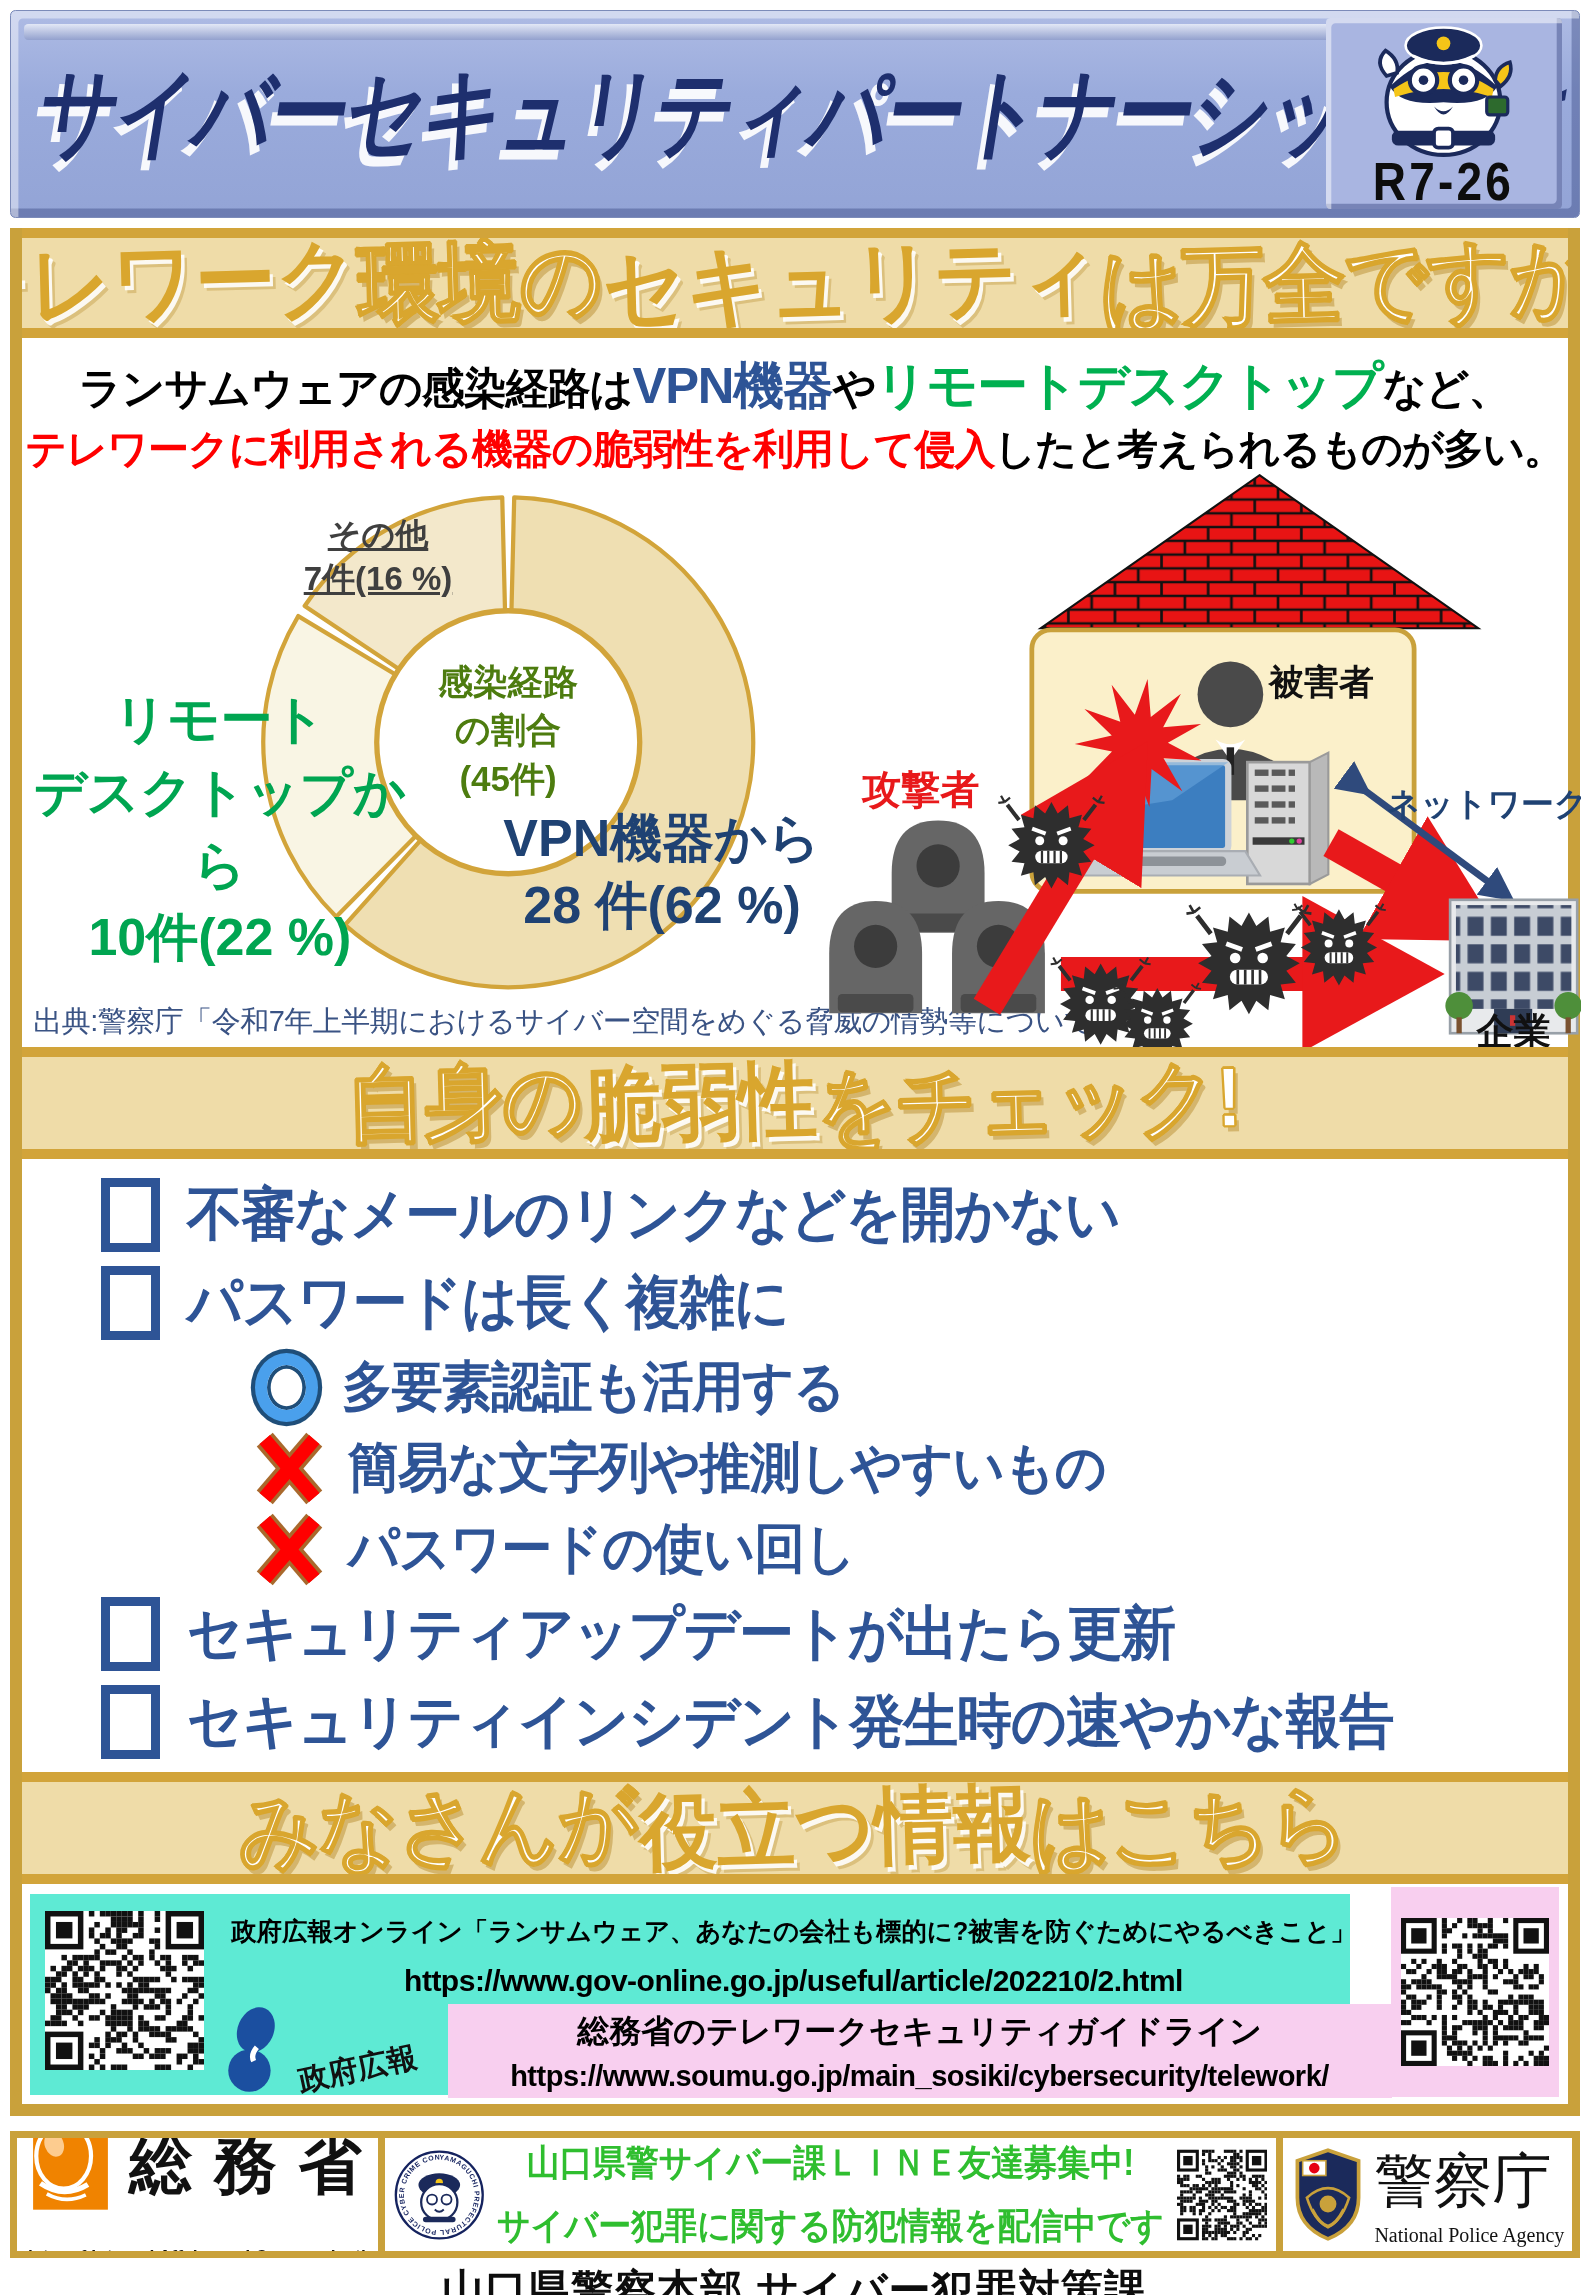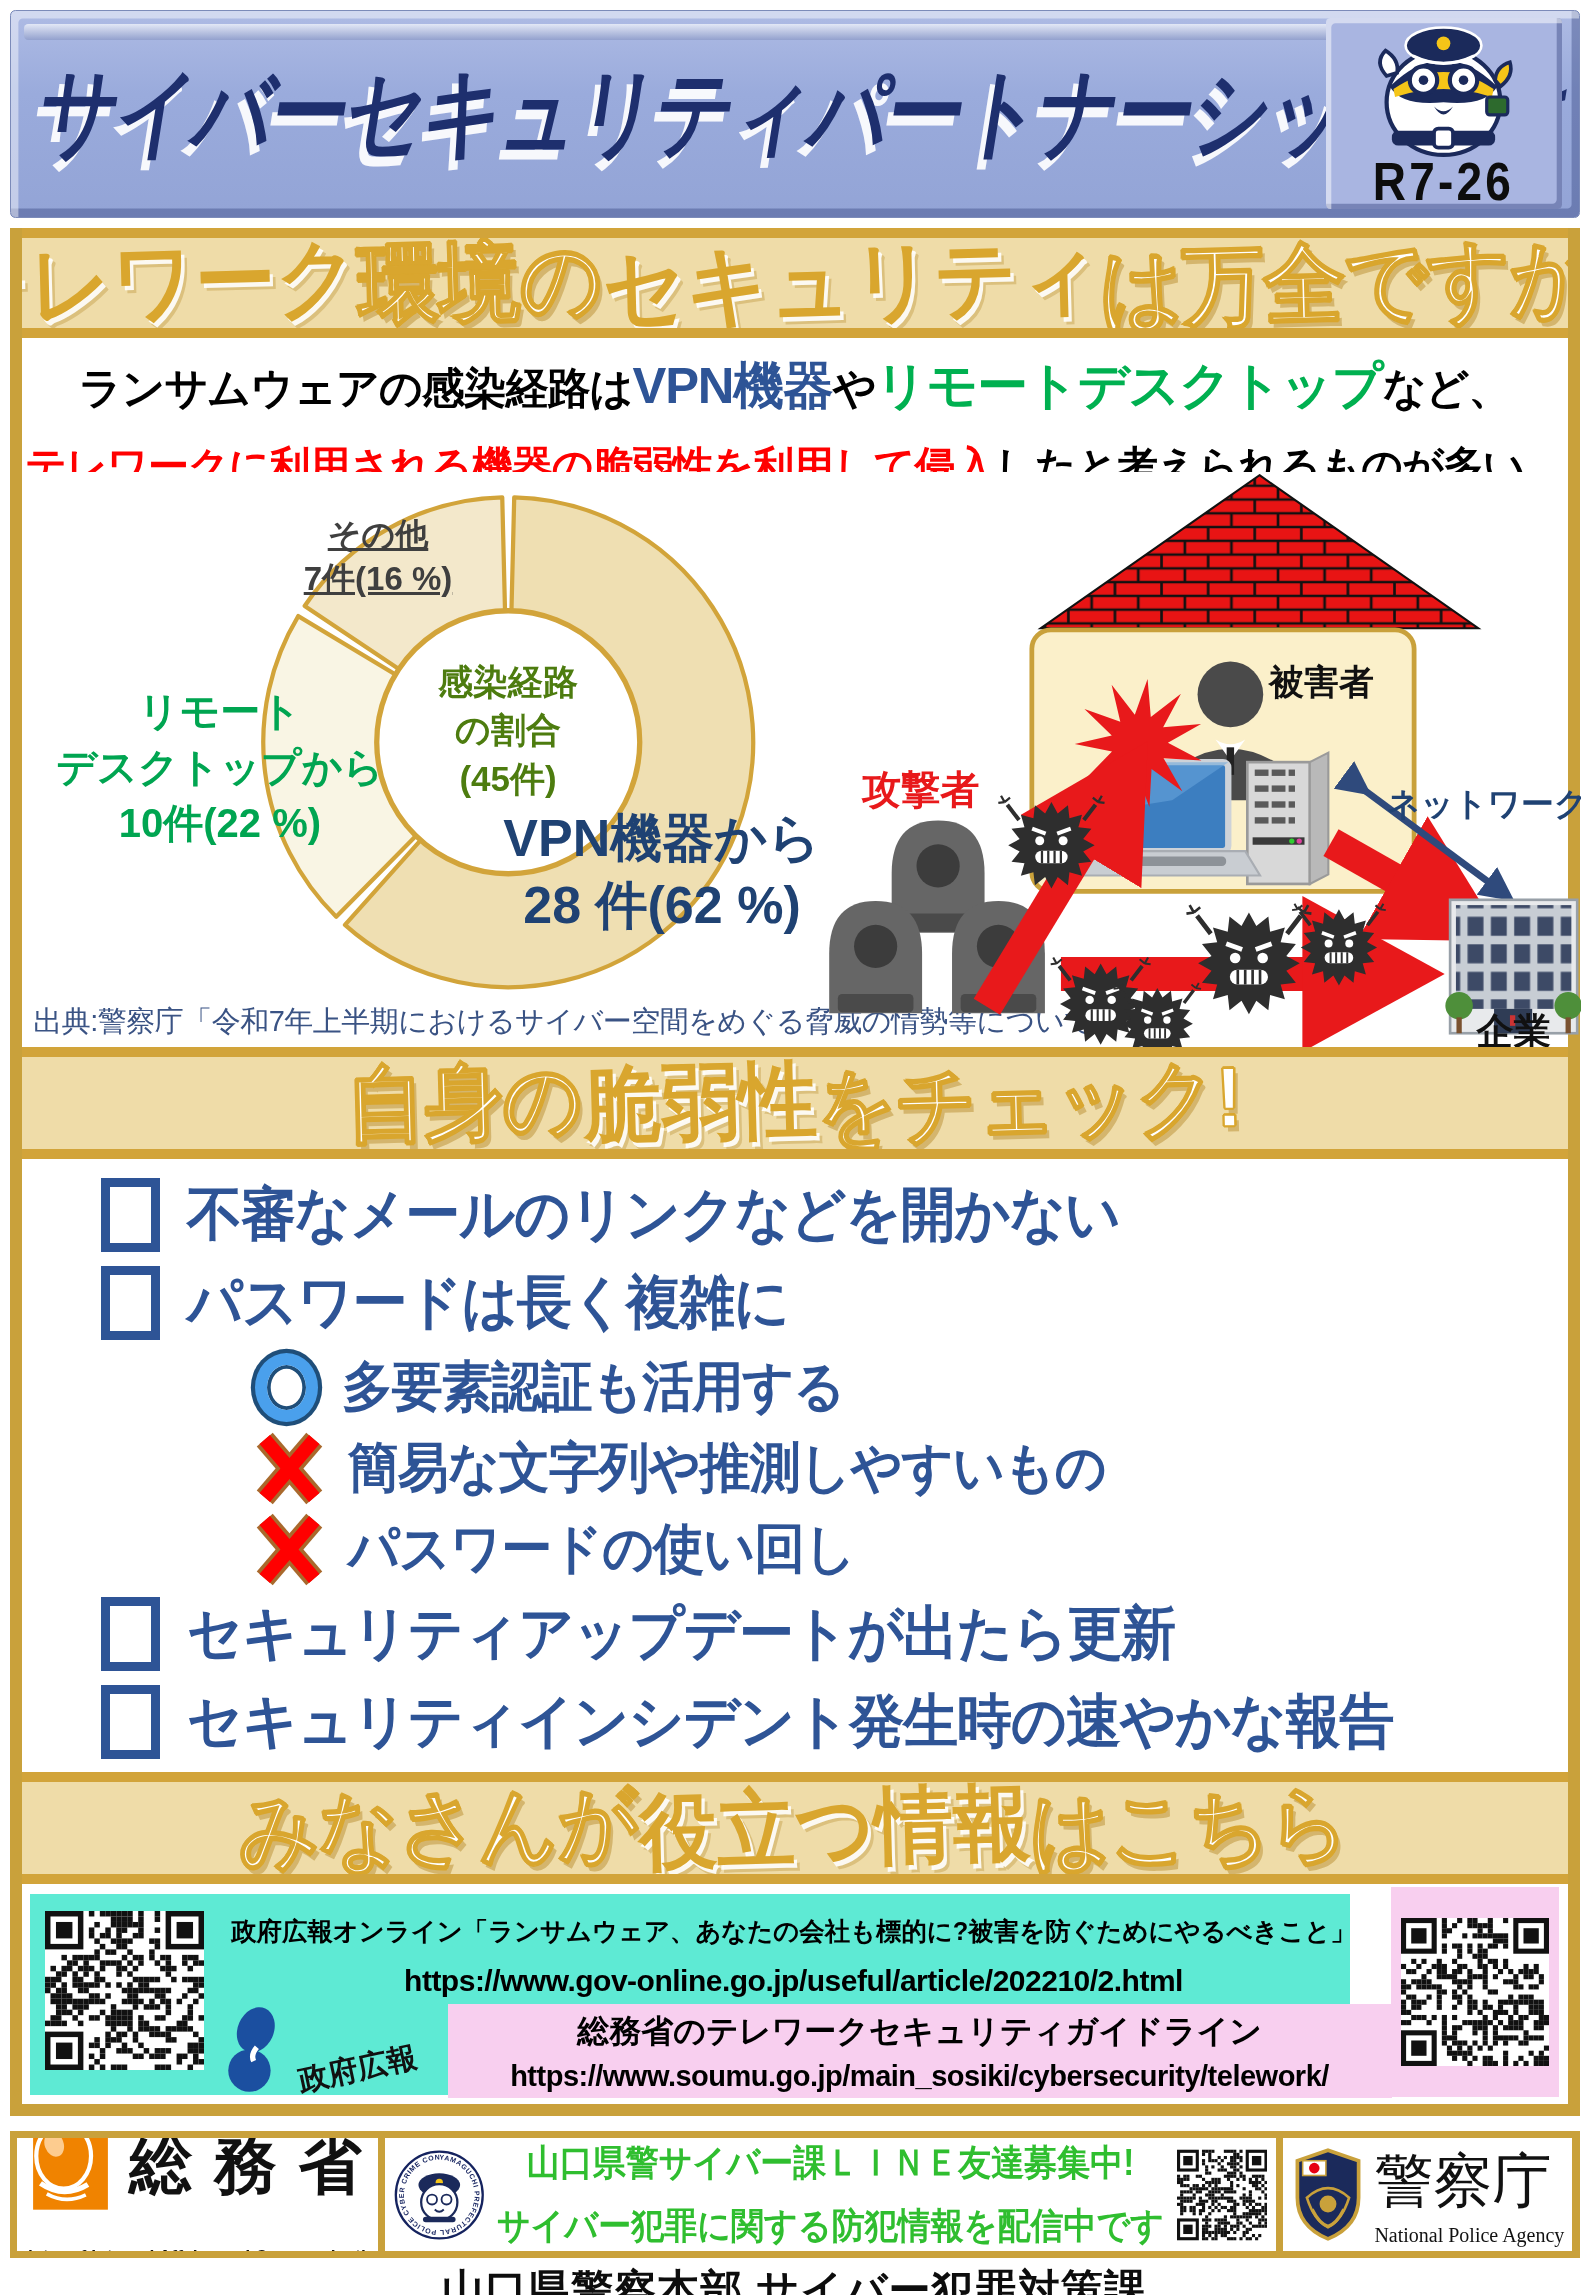--- a/index.html
+++ b/index.html
@@ -35,32 +35,32 @@
   .banner .seg { font-weight:bold; transform:rotate(-1.5deg) scaleY(1.08); display:inline-block; }
   .seg-gold { color:#d9a62e; text-shadow:3.2px 4.2px 0 rgba(255,255,255,.9), 5.8px 6.9px 0 rgba(190,150,60,.4); }
   .seg-white { color:#ffffff; -webkit-text-stroke:1.6px #d9a62e;
     text-shadow:-1.6px 0 0 #d9a62e, 1.6px 0 0 #d9a62e, 0 -1.6px 0 #d9a62e, 0 1.6px 0 #d9a62e, 3.7px 5.3px 0 rgba(190,150,60,.55); }
   .banner-hero { height:110px; font-size:81px; }
   .banner-mid  { height:112px; font-size:78px; }
 
   
   .intro { height:134px; padding-top:13.8px; text-align:center; background:#fff; }
   .intro-line { white-space:nowrap; font-weight:bold; letter-spacing:-1.1px; }
-  .intro-line1 { font-size:43px; color:#000; margin-bottom:18px; }
+  .intro-line1 { font-size:43px; color:#000; margin-bottom:1px; }
   .intro-line2 { font-size:41px; color:#000; }
   .hl-navy  { color:#2e5496; font-size:1.18em; }
   .hl-green { color:#00b050; font-size:1.18em; }
   .hl-red   { color:#ff0000; }
 
   
   .chartblock { position:relative; height:575px; background:#fff; }
   .donut-svg { position:absolute; left:228px; top:11.7px; width:517px; height:517px; }
   .chart-label { position:absolute; text-align:center; font-weight:bold; line-height:1.32; }
   .lbl-other  { left:208px; top:41px;  width:297px; font-size:33px; color:#3f3f3f;text-decoration:underline; }
-  .lbl-remote { left:6.4px;  top:211px; width:384px; font-size:40px; color:#00a551; line-height:1.4; }
+  .lbl-remote { left:6.4px;  top:211px; width:384px; font-size:52px; color:#00a551; line-height:1.4; }
   .lbl-center { left:354px; top:186px; width:265px; font-size:35px; color:#4d7c0f; line-height:1.38; }
   .lbl-vpn    { left:434px; top:333px; width:413px; font-size:52px; color:#1f4273; line-height:1.28; }
   .source-line { position:absolute; left:11.7px; bottom:5.3px; font-size:29px; color:#3a5384; letter-spacing:-0.5px; white-space:nowrap; }
   .illu { position:absolute; left:790px; top:0px; width:769px; height:575px; }
 
   
   .checklist { height:613px; padding:11.7px 0 0 79px; background:#fff; }
   .chk-row { display:flex; align-items:center; height:88px; }
   .chk-sub { display:flex; align-items:center; height:81px; padding-left:154px; }
   .chk-box { width:59px; height:74px; border:9px solid #2e5496; background:#fff; margin-right:27.5px; flex:none; }

